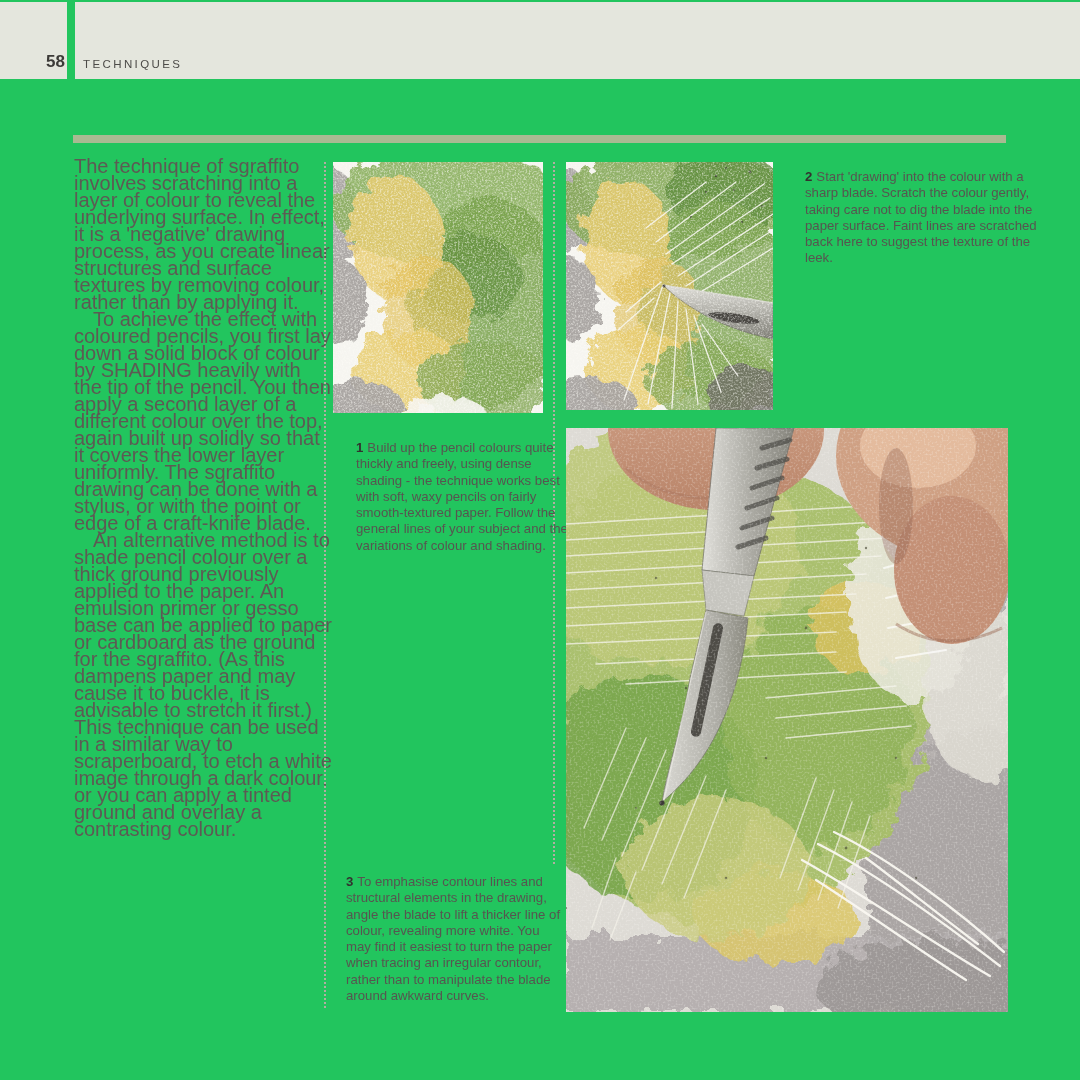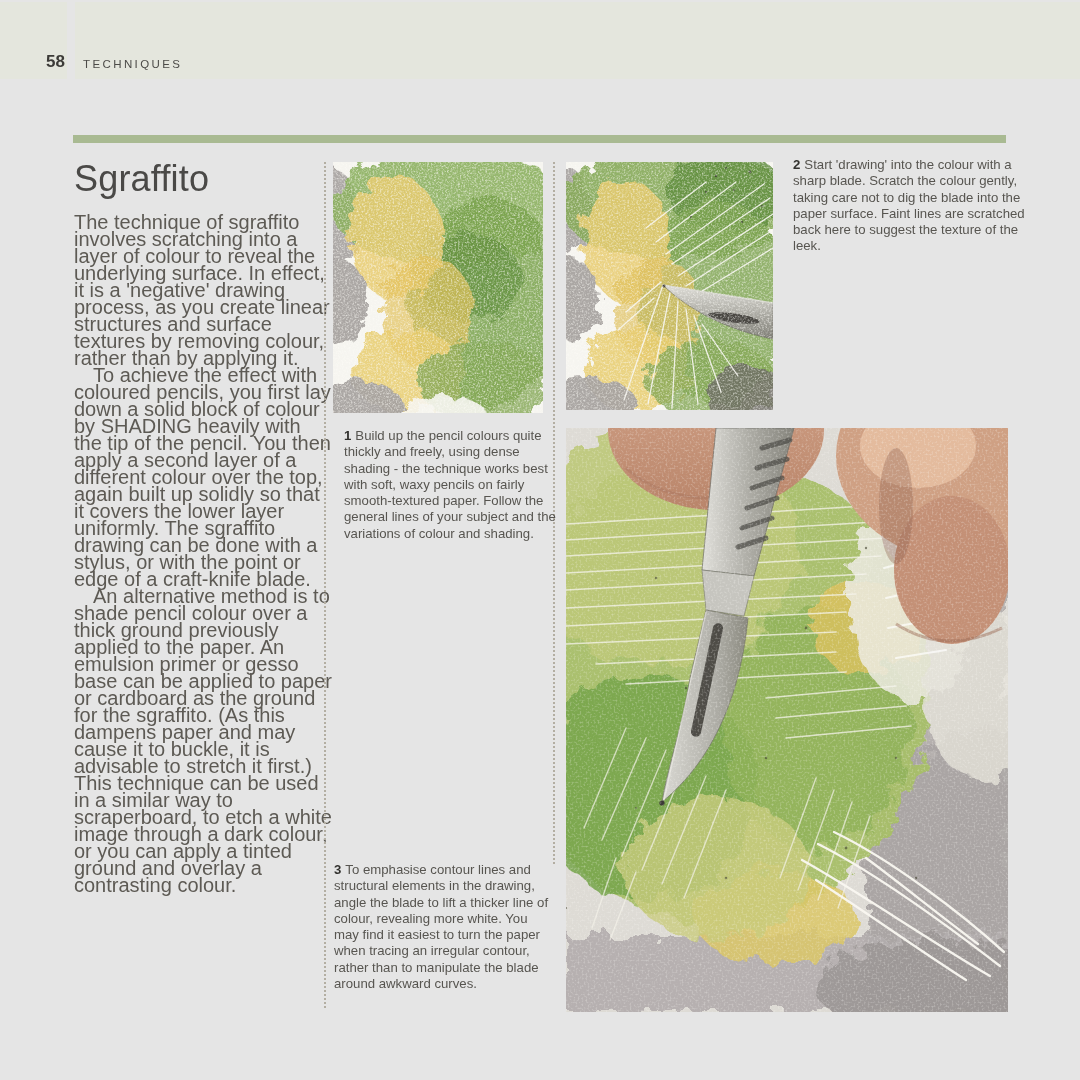--- a/index.html
+++ b/index.html
@@ -1,17 +1,17 @@
 <!DOCTYPE html>
 <html style="--band: #e4e6dd; --bar: #a9ba92; --dots: #b3aea2;"><head>
 <meta charset="utf-8">
 <style>
   html,body{margin:0;padding:0;background:#ffffff;}
   body{width:1080px;height:1080px;font-family:"Liberation Sans",sans-serif;}
-  .page{position:relative;width:1080px;height:1080px;background:#e5e5e5;overflow:hidden;}
+  .page{position:relative;width:1080px;height:1080px;background:#22c55e;overflow:hidden;}
 
   
   .band{position:absolute;top:2px;height:77px;background:var(--band,#e4e6dd);}
   .band-left{left:0;width:67px;}
   .band-right{left:75px;width:1005px;}
   .page-number{position:absolute;top:2px;left:0;width:65px;height:77px;display:flex;align-items:flex-end;justify-content:flex-end;padding-bottom:7px;box-sizing:border-box;font-size:17px;font-weight:700;color:#3c3b38;}
   .section-label{position:absolute;top:2px;left:83px;height:77px;display:flex;align-items:flex-end;padding-bottom:9px;box-sizing:border-box;font-size:11.5px;letter-spacing:2.4px;color:#4c4b48;text-align:center;}
 
   
   .green-bar{position:absolute;left:73px;top:135px;width:933px;height:8px;background:var(--bar,#a9ba92);}
@@ -28,40 +28,39 @@
   .dot2{left:553px;top:162px;height:702px;}
 
   
   .fig{position:absolute;overflow:hidden;}
   .fig svg{display:block;}
   .fig1{left:333px;top:162px;width:210px;height:251px;}
   .fig2{left:566px;top:162px;width:207px;height:248px;}
   .fig3{left:566px;top:428px;width:442px;height:584px;}
 
   
-  .caption{position:absolute;margin:0;font-size:13.2px;line-height:16.3px;color:#575550;}
+  .caption{position:absolute;margin:12px;font-size:13.2px;line-height:16.3px;color:#575550;}
   .caption b{font-weight:700;color:#33322f;margin-right:4px;}
   .cap1{left:344px;top:428px;width:218px;}
   .cap2{left:793px;top:157px;width:242px;}
   .cap3{left:334px;top:862px;width:222px;}
 </style>
 </head>
 <body>
 
 <div class="page">
 
   <div class="band band-left"></div>
   <div class="band band-right"></div>
   <div class="page-number">58</div>
   <div class="section-label">TECHNIQUES</div>
 
   <div class="green-bar"></div>
 
   <div class="article">
-    <h1>Sgraffito</h1>
     <p>The technique of sgraffito involves scratching into a layer of colour to reveal the underlying surface. In effect, it is a 'negative' drawing process, as you create linear structures and surface textures by removing colour, rather than by applying it.</p>
     <p class="indent">To achieve the effect with coloured pencils, you first lay down a solid block of colour by SHADING heavily with the tip of the pencil. You then apply a second layer of a different colour over the top, again built up solidly so that it covers the lower layer uniformly. The sgraffito drawing can be done with a stylus, or with the point or edge of a craft-knife blade.</p>
     <p class="indent">An alternative method is to shade pencil colour over a thick ground previously applied to the paper. An emulsion primer or gesso base can be applied to paper or cardboard as the ground for the sgraffito. (As this dampens paper and may cause it to buckle, it is advisable to stretch it first.) This technique can be used in a similar way to scraperboard, to etch a white image through a dark colour, or you can apply a tinted ground and overlay a contrasting colour.</p>
   </div>
 
   <div class="dotted dot1"></div>
   <div class="dotted dot2"></div>
 
   <div class="fig fig1" role="img">
     <svg width="210" height="251" viewBox="0 0 210 251">

